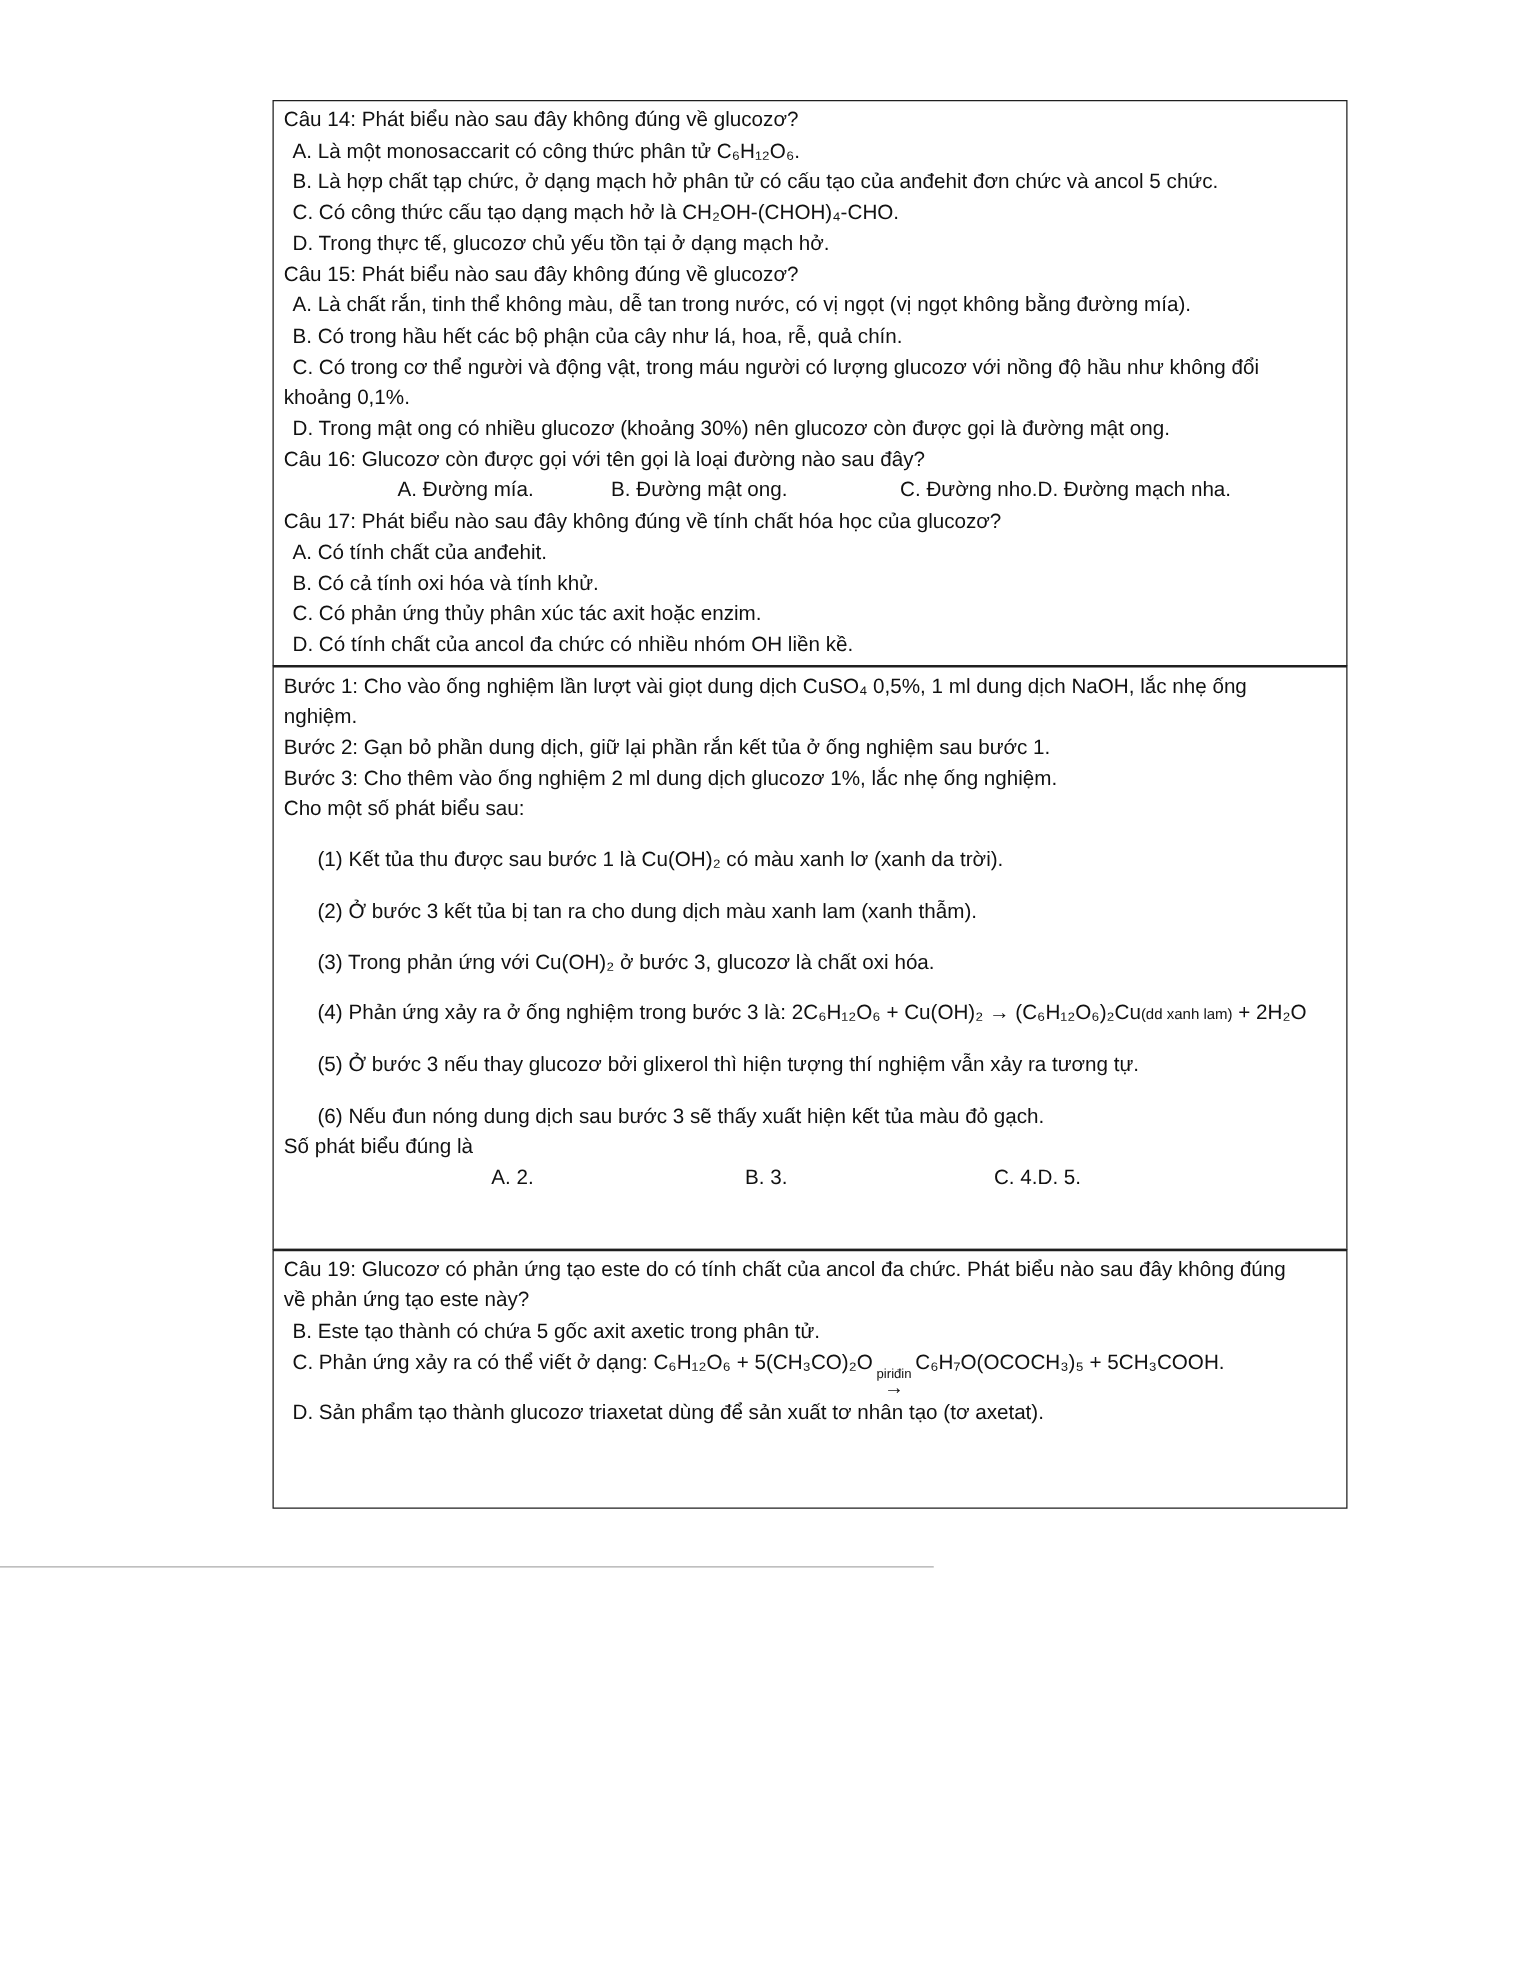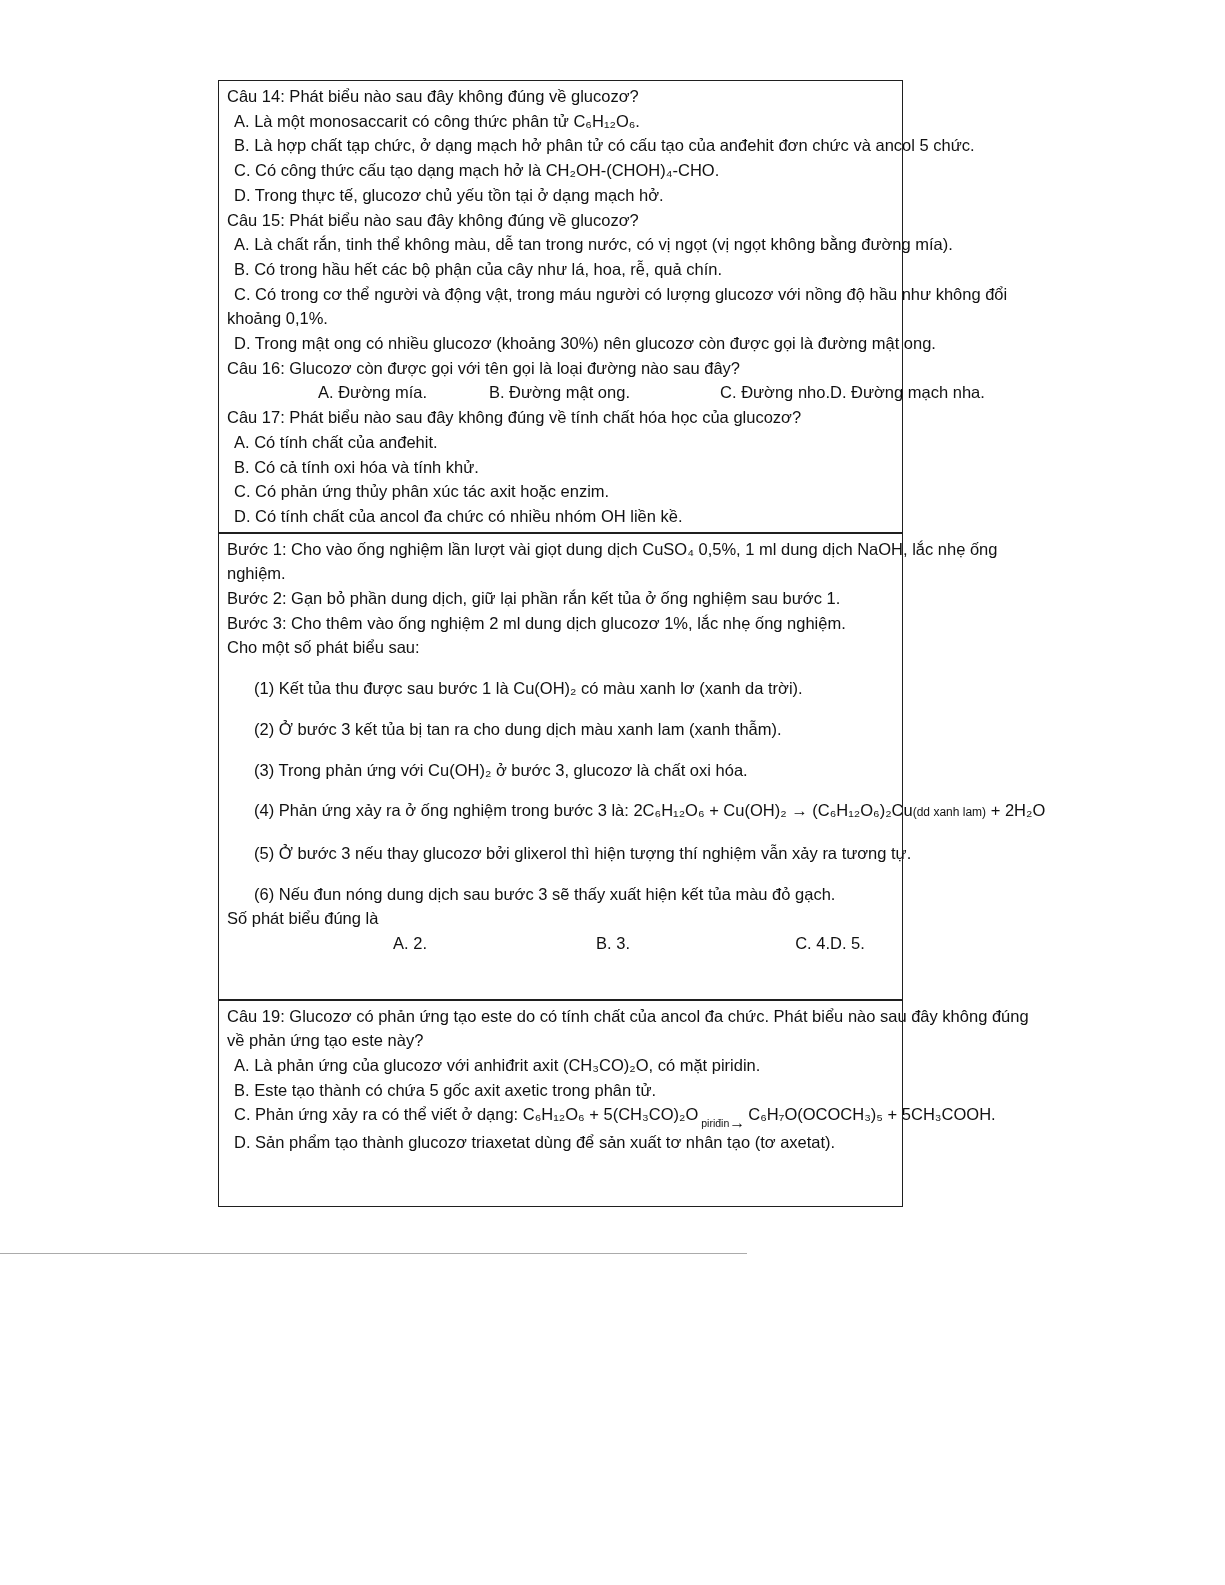--- a/index.html
+++ b/index.html
@@ -4,21 +4,21 @@
 <style>
   html, body { margin:0; padding:0; background:#ffffff; }
   body {
     width:1225px; height:1585px;
     font-family:"Liberation Sans","DejaVu Sans",sans-serif;
     color:#111111;
   }
   .page { position:relative; width:1225px; height:1585px; overflow:hidden; background:#ffffff; }
   .doc { margin:80px 0 0 218px; }
   .qbox {
-    width:685px;
+    width:860px;
     border:1px solid #1f1f1f;
     padding:3px 0 3px 8px;
     box-sizing:border-box;
     background:#ffffff;
     overflow:visible;
   }
   .qbox + .qbox { margin-top:-1px; border-top-width:2px; }
   .qbox:nth-child(2) { min-height:468px; }
   .qbox:nth-child(3) { min-height:208px; }
   .line {
@@ -28,21 +28,21 @@
   }
   .ind1 { padding-left:7px; }
   .ind2 { padding-left:27px;margin-top:16px; }
   .col { display:inline-block;text-align:right; }
   .col:nth-child(1) { width:193px; }
   .col:nth-child(2) { width:203px; }
   .col:nth-child(3) { width:200px; }
   .small { font-size:12px; }
   .arrow-stack {
     display:inline-flex;
-    flex-direction:row;
+    flex-direction:column;
     align-items:center;
     vertical-align:-7px;
     line-height:1;
     margin:0 3px;
   }
   .arrow-label { font-size:10.5px; line-height:10px; }
   .arrow-glyph { font-size:16px; line-height:14px; }
   .divider {
     width:800px;
     border-top:1px solid #ababab;
@@ -86,21 +86,20 @@
         <div class="line ind2">(3) Trong phản ứng với Cu(OH)₂ ở bước 3, glucozơ là chất oxi hóa.</div>
         <div class="line ind2"><span>(4) Phản ứng xảy ra ở ống nghiệm trong bước 3 là: 2C₆H₁₂O₆ + Cu(OH)₂ → (C₆H₁₂O₆)₂Cu</span><span class="small">(dd xanh lam)</span><span> + 2H₂O</span></div>
         <div class="line ind2">(5) Ở bước 3 nếu thay glucozơ bởi glixerol thì hiện tượng thí nghiệm vẫn xảy ra tương tự.</div>
         <div class="line ind2">(6) Nếu đun nóng dung dịch sau bước 3 sẽ thấy xuất hiện kết tủa màu đỏ gạch.</div>
         <div class="line">Số phát biểu đúng là</div>
         <div class="line ind1"><span class="col">A. 2.</span><span class="col">B. 3.</span><span class="col">C. 4.</span><span class="col">D. 5.</span></div>
       </div>
       <div class="qbox">
         <div class="line">Câu 19: Glucozơ có phản ứng tạo este do có tính chất của ancol đa chức. Phát biểu nào sau đây không đúng</div>
         <div class="line">về phản ứng tạo este này?</div>
-        <div class="line ind1">A. Là phản ứng của glucozơ với anhiđrit axit (CH₃CO)₂O, có mặt piridin.</div>
         <div class="line ind1">B. Este tạo thành có chứa 5 gốc axit axetic trong phân tử.</div>
         <div class="line ind1"><span>C. Phản ứng xảy ra có thể viết ở dạng: C₆H₁₂O₆ + 5(CH₃CO)₂O</span><span class="arrow-stack">
             <span class="arrow-label">piriđin</span>
             <span class="arrow-glyph">→</span>
           </span><span>C₆H₇O(OCOCH₃)₅ +  5CH₃COOH.</span></div>
         <div class="line ind1">D. Sản phẩm tạo thành glucozơ triaxetat dùng để sản xuất tơ nhân tạo (tơ axetat).</div>
       </div>
     </div>
   <div class="divider"></div>
 </div>

